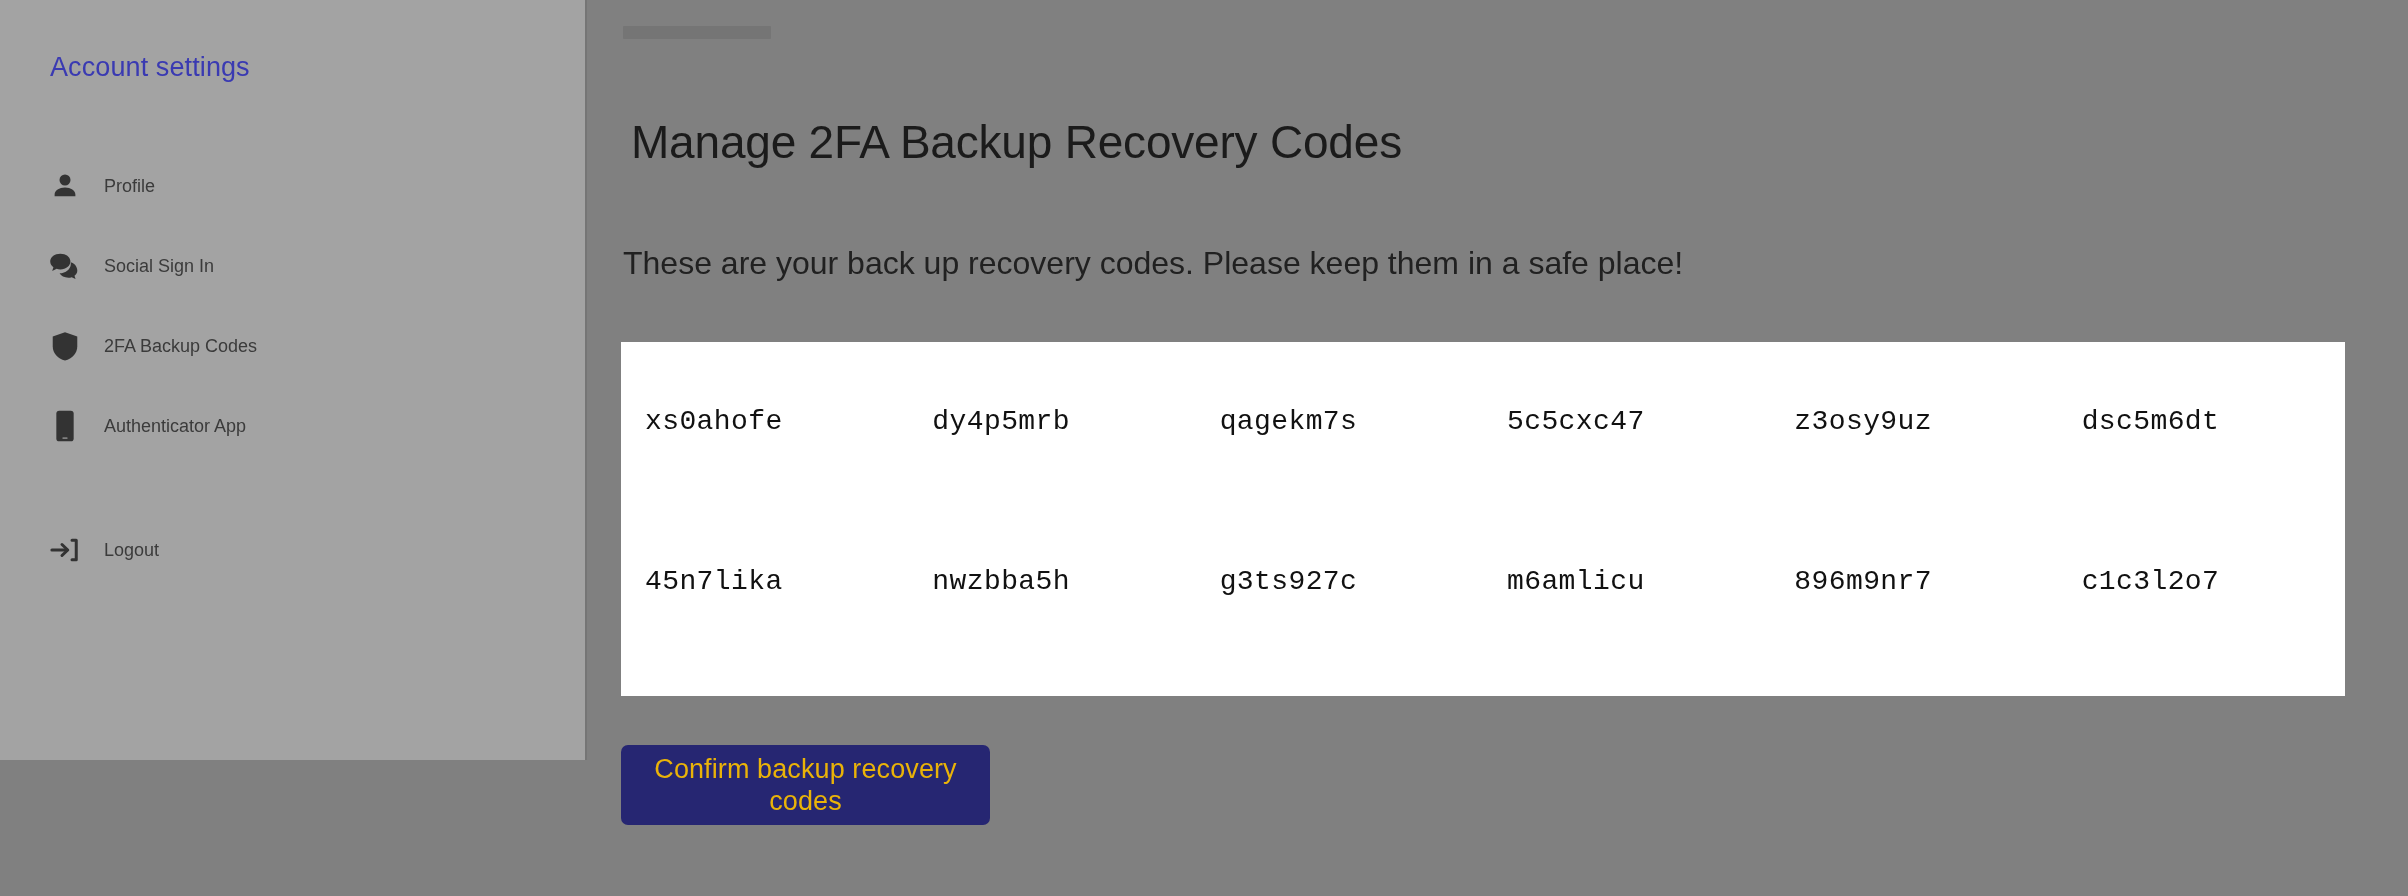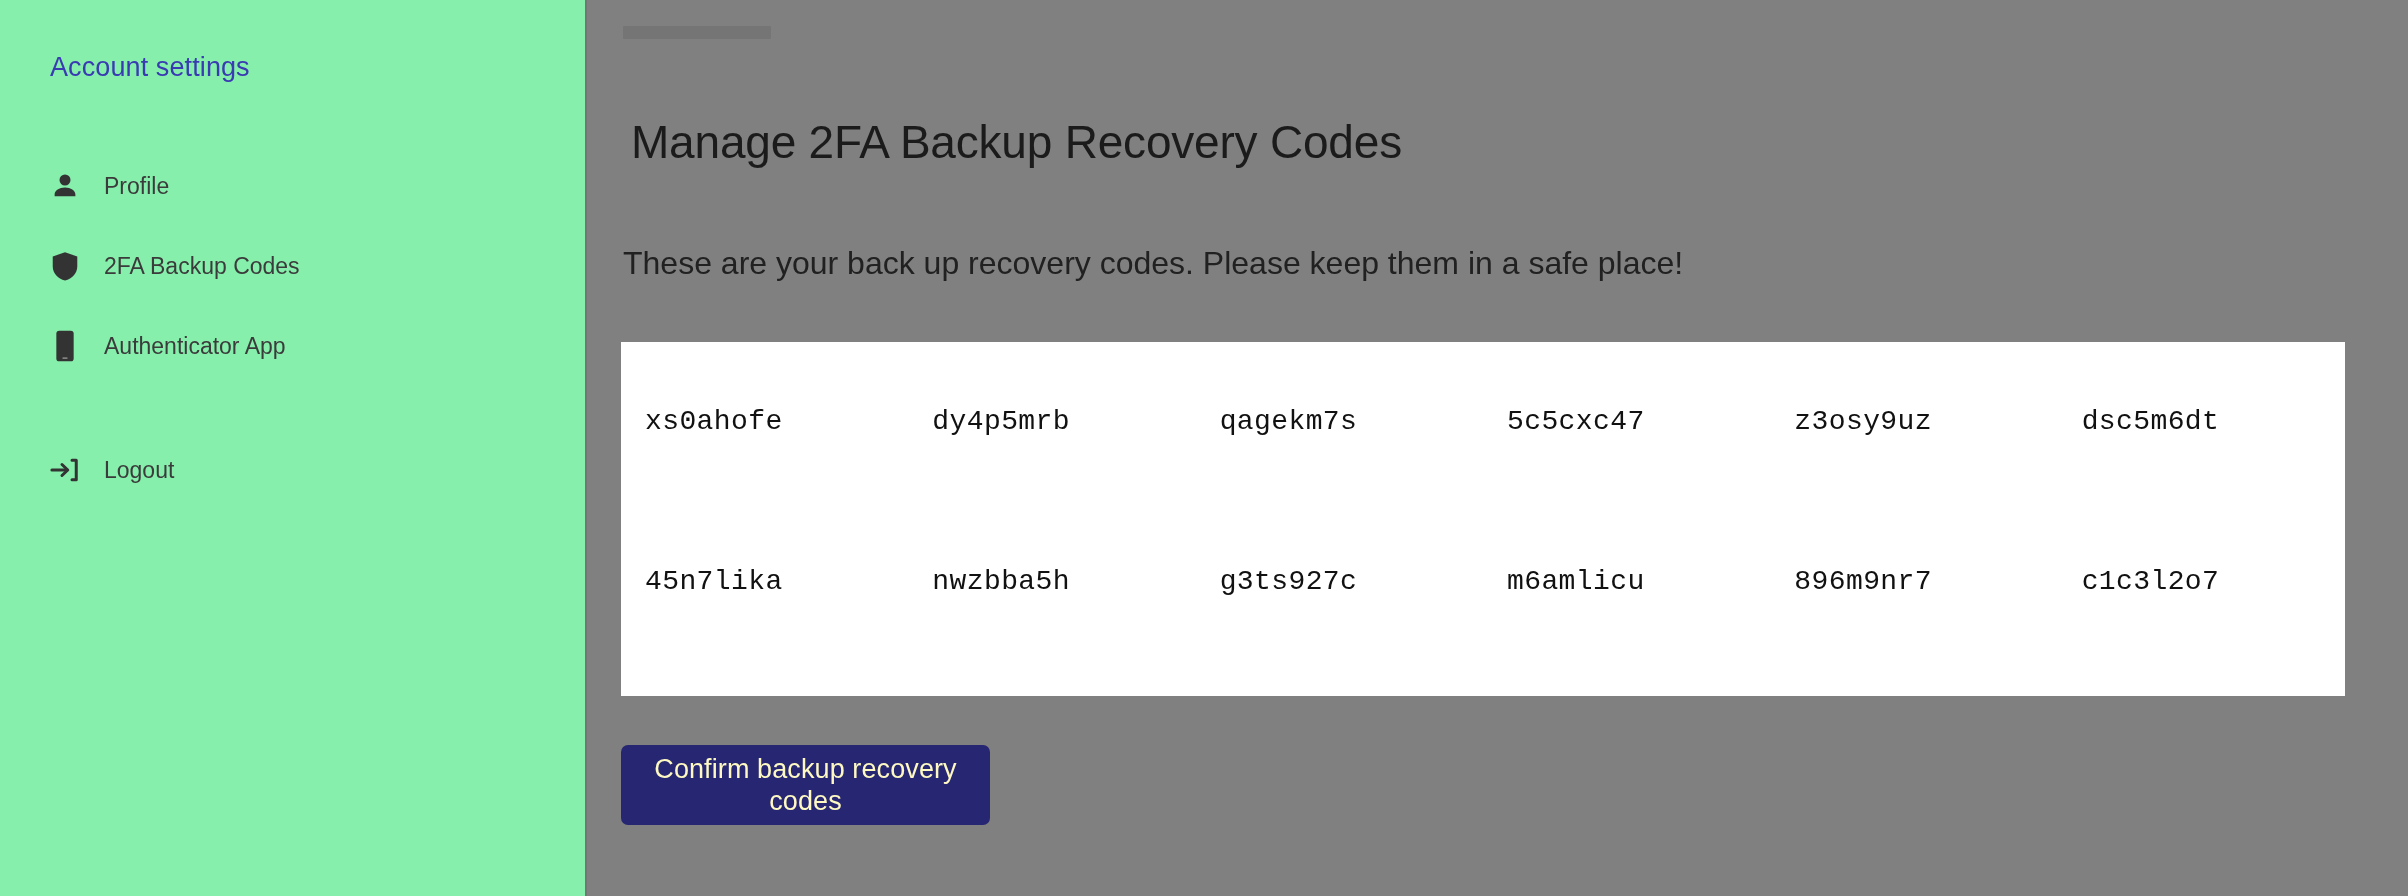--- a/index.html
+++ b/index.html
@@ -22,25 +22,25 @@
     height: 896px;
     background: #808080;
     display: flex;
     box-sizing: border-box;
   }
 
   
   #sidebar {
     position: relative;
     width: 587px;
-    height: 896px;
+    height: 760px;
     flex: 0 0 587px;
     box-sizing: border-box;
     border-right: 2px solid #757575;
-    background: #86efac;
+    background: #a3a3a3;
     text-align: right;
   }
 
   .account-link {
     position: absolute;
     left: 50px;
     top: 52px;
     font-size: 27px;
     line-height: 30px;
     color: #3a3ab2;
@@ -79,21 +79,21 @@
     flex: 0 0 34px;
     display: flex;
     align-items: center;
     justify-content: center;
     margin-right: 22px;
     color: #333333;
   }
   .nav-icon svg { display: block; }
 
   .nav-label {
-    font-size: 23px;
+    font-size: 18px;
     line-height: 32px;
     color: #3b3b3b;
     white-space: nowrap;
   }
 
   
   #content {
     position: relative;
     flex: 1 1 auto;
     height: 896px;
@@ -170,21 +170,21 @@
   }
 
   
   .confirm-btn {
     position: absolute;
     left: 34px;
     top: 745px;
     width: 369px;
     height: 80px;
     background: #262672;
-    color: #fef9c3;
+    color: #eab308;
     border: 0;
     border-radius: 7px;
     font-family: "Liberation Sans", sans-serif;
     font-size: 27px;
     line-height: 32px;
     letter-spacing: 0.1px;
     cursor: pointer;
     padding: 0;
     display: flex;
     align-items: center;
@@ -205,20 +205,29 @@
       <li class="nav-item">
         <span class="nav-icon">
           <svg width="30" height="30" viewBox="0 0 24 24" fill="currentColor" aria-hidden="true">
             <circle cx="12" cy="7.2" r="4.4"></circle>
             <path d="M12 13.2c-4.6 0-8.3 2.5-8.3 5.6v1.4h16.6v-1.4c0-3.1-3.7-5.6-8.3-5.6z"></path>
           </svg>
         </span>
         <span class="nav-label">Profile</span>
       </li>
 
+      <li class="nav-item">
+        <span class="nav-icon">
+          <svg width="32" height="30" viewBox="0 0 26 22" fill="currentColor" aria-hidden="true">
+            <path d="M9.2 1C4.6 1 1 3.9 1 7.4c0 1.8 1 3.5 2.6 4.6L2.6 15l3.6-1.7c.9.3 1.9.5 3 .5 4.6 0 8.2-2.9 8.2-6.4S13.8 1 9.2 1z"></path>
+            <path d="M18.3 8.1c-.2 0-.5 0-.7 0 .1.4.1.8.1 1.2 0 4.2-4.1 7.5-9.1 7.6 1.1 2.1 3.9 3.6 7.2 3.6.9 0 1.8-.1 2.6-.4l3.2 1.5-.9-2.7c1.4-1 2.3-2.4 2.3-4.1 0-3.2-2.1-5.8-4.7-6.7z"></path>
+          </svg>
+        </span>
+        <span class="nav-label">Social Sign In</span>
+      </li>
 
       <li class="nav-item">
         <span class="nav-icon">
           <svg width="28" height="30" viewBox="0 0 20 22" fill="currentColor" aria-hidden="true">
             <path d="M10 1 1 4v7.2C1 16.3 4.6 20.4 10 21.6c5.4-1.2 9-5.3 9-10.4V4L10 1z"></path>
           </svg>
         </span>
         <span class="nav-label">2FA Backup Codes</span>
       </li>
 

